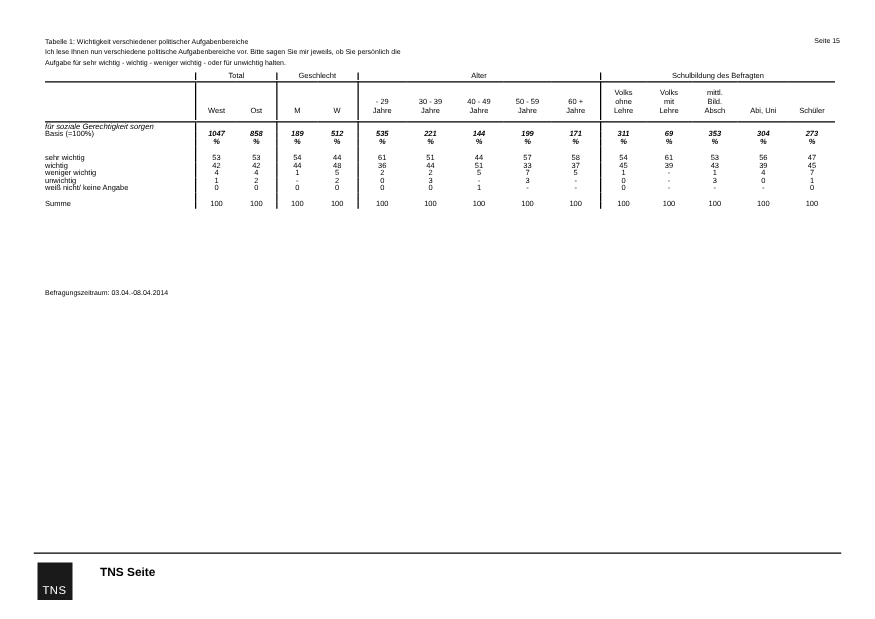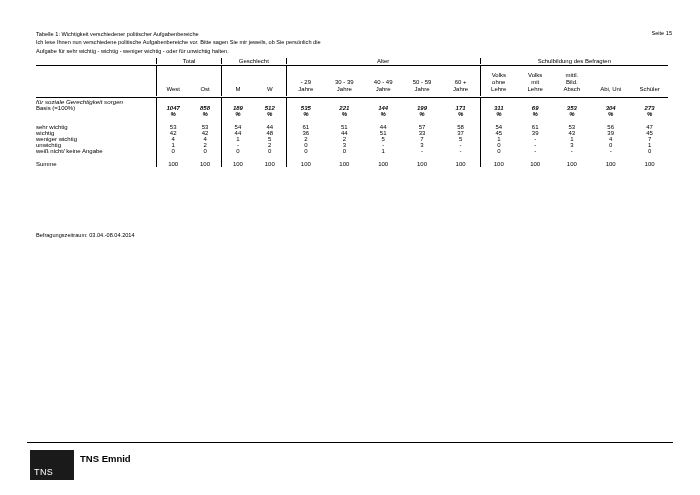--- a/index.html
+++ b/index.html
@@ -129,21 +129,21 @@
     position: absolute;
     left: 27px;
     top: 442px;
     width: 646px;
     border-top: 0.8px solid #000;
   }
   .logo {
     position: absolute;
     left: 30px;
     top: 450px;
-    width: 44px;
+    width: 28px;
     height: 30px;
     background: #1a1a1a;
   }
   .logo span {
     position: absolute;
     left: 4px;
     bottom: 3px;
     color: #ffffff;
     font-size: 9px;
     letter-spacing: 0.4px;
@@ -419,14 +419,14 @@
     </tr>
   </tbody>
     </table>
 
   <div class="footnote">Befragungszeitraum: 03.04.-08.04.2014</div>
 
   <div class="footer-rule"></div>
   <div class="logo">
     <span>TNS</span>
   </div>
-  <div class="brand">TNS Emnid</div>
+  <div class="brand">TNS Seite</div>
 </div>
 
 </body></html>

